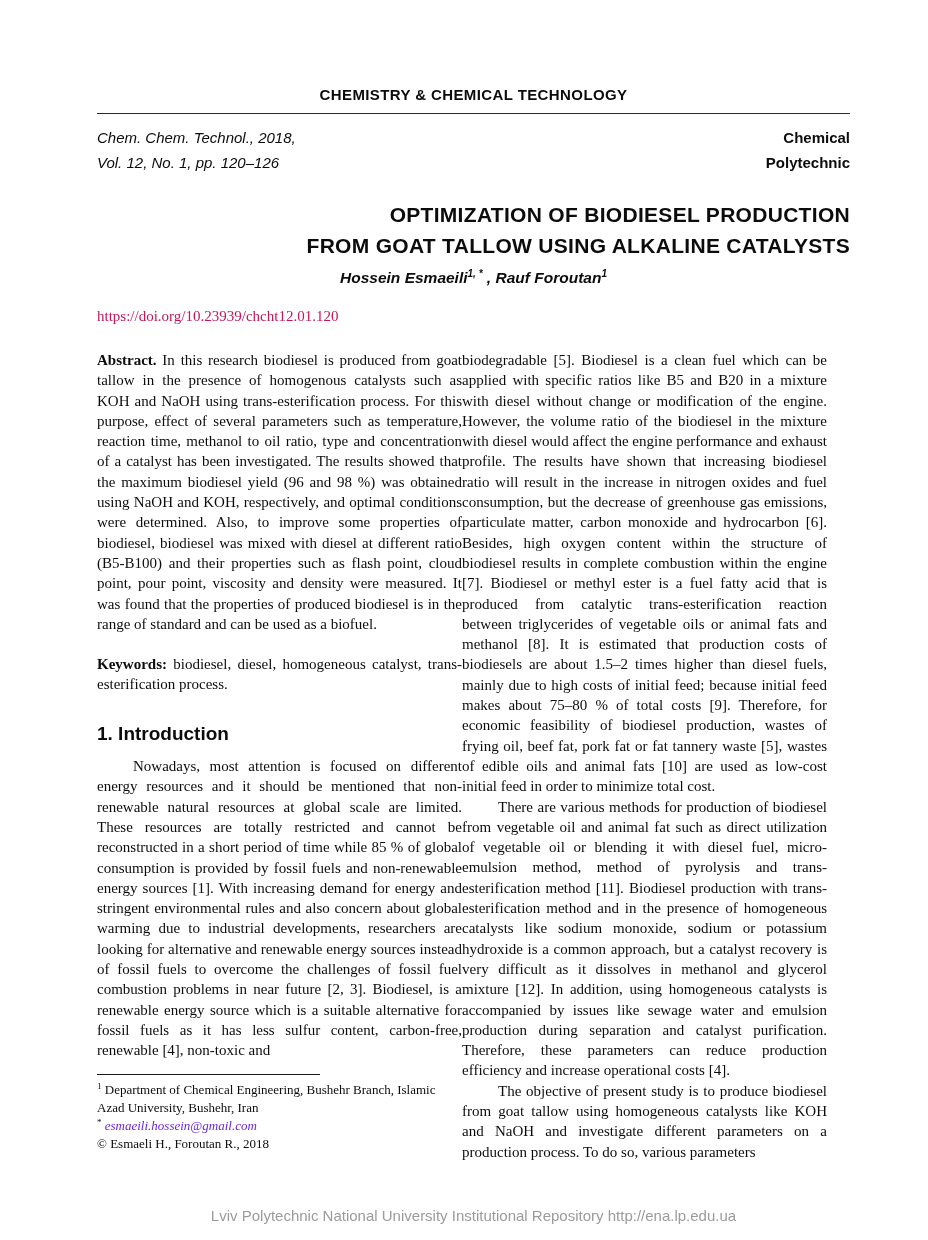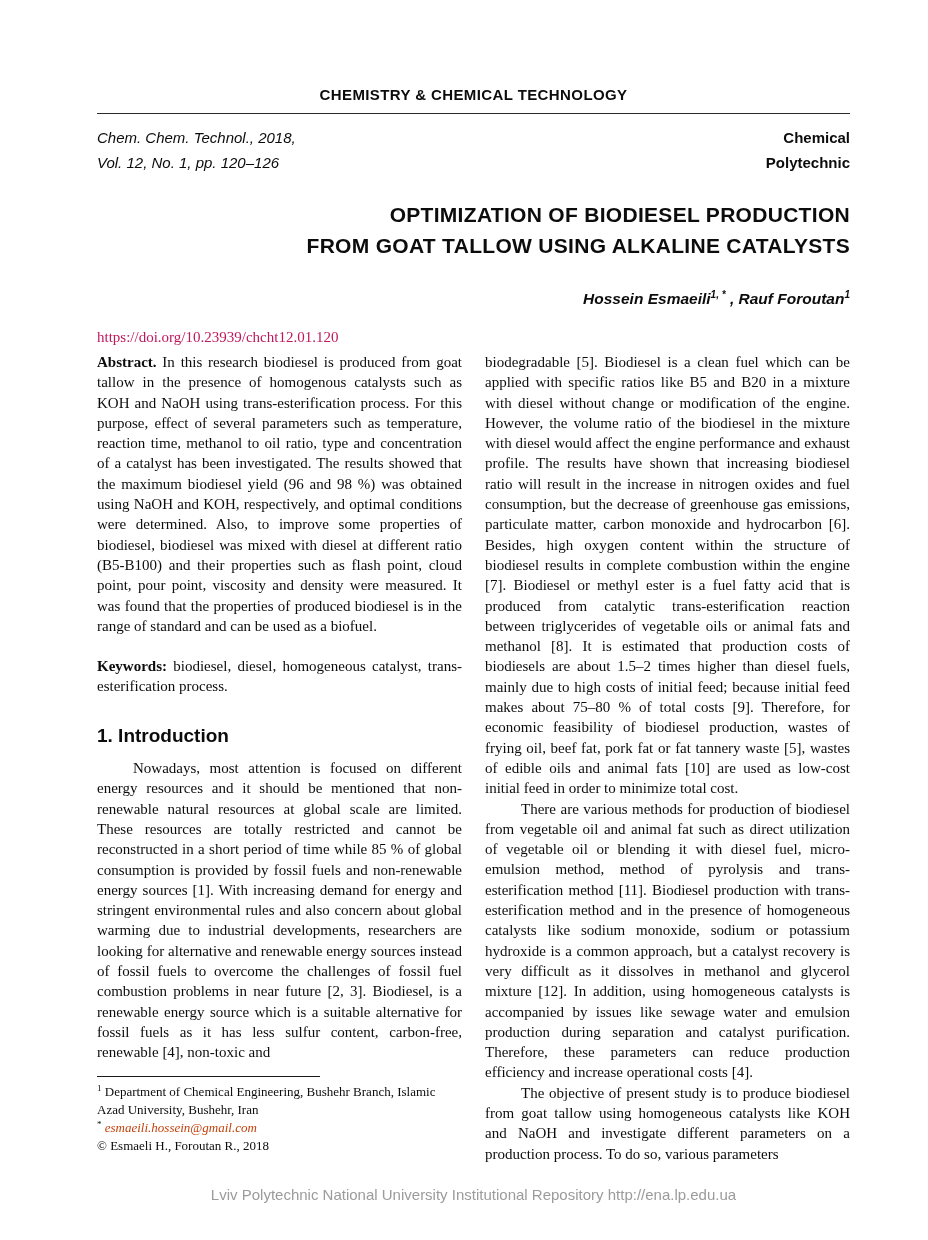--- a/index.html
+++ b/index.html
@@ -47,44 +47,43 @@
   .article-title {
     margin-top: 24px;
     font-family: "Liberation Sans", sans-serif;
     font-weight: bold;
     font-size: 21px;
     line-height: 31px;
     text-align: right;
     letter-spacing: 0.3px;
   }
   .authors-line {
-    margin-top: 29px;
+    margin-top: 8px;
     font-family: "Liberation Sans", sans-serif;
     font-weight: bold;
     font-style: italic;
     font-size: 15.5px;
-    text-align: right;
+    text-align: center;
   }
   .authors-line sup {
     font-size: 10px;
     vertical-align: super;
     line-height: 0;
   }
   .doi-line {
     margin-top: 21px;
     font-size: 15px;
   }
   .doi-line a {
     color: #be185d;
     text-decoration: none;
   }
   .columns {
     display: flex;
-    gap: 23px;
-    margin-top: 6px;
+    margin-top: 25px;
     font-size: 15px;
     line-height: 20.3px;
   }
   .col { width: 365px; }
   .col p { text-align: justify; }
   .bold { font-weight: bold; }
   .keywords-paragraph { margin-top: 20px; }
   .section-heading {
     margin-top: 29px;
     font-family: "Liberation Sans", sans-serif;
@@ -102,26 +101,26 @@
     border: none;
     border-top: 1.4px solid #1a1a1a;
     width: 223px;
     margin: 0 0 6px 0;
   }
   .footnote sup {
     font-size: 9px;
     vertical-align: super;
     line-height: 0;
   }
-  .footnote .email { font-style: italic; color: #c2410c; text-decoration: none; }
+  .footnote .email { font-style: italic; color: #6d28d9; text-decoration: none; }
   .page-footer {
     position: absolute;
     left: 97px;
     width: 753px;
-    bottom: 37px;
+    bottom: 16px;
     font-family: "Liberation Sans", sans-serif;
     font-size: 15px;
     color: #9b9b9b;
     text-align: center;
   }
 </style>
 </head>
 <body>
 
 <div class="page">

